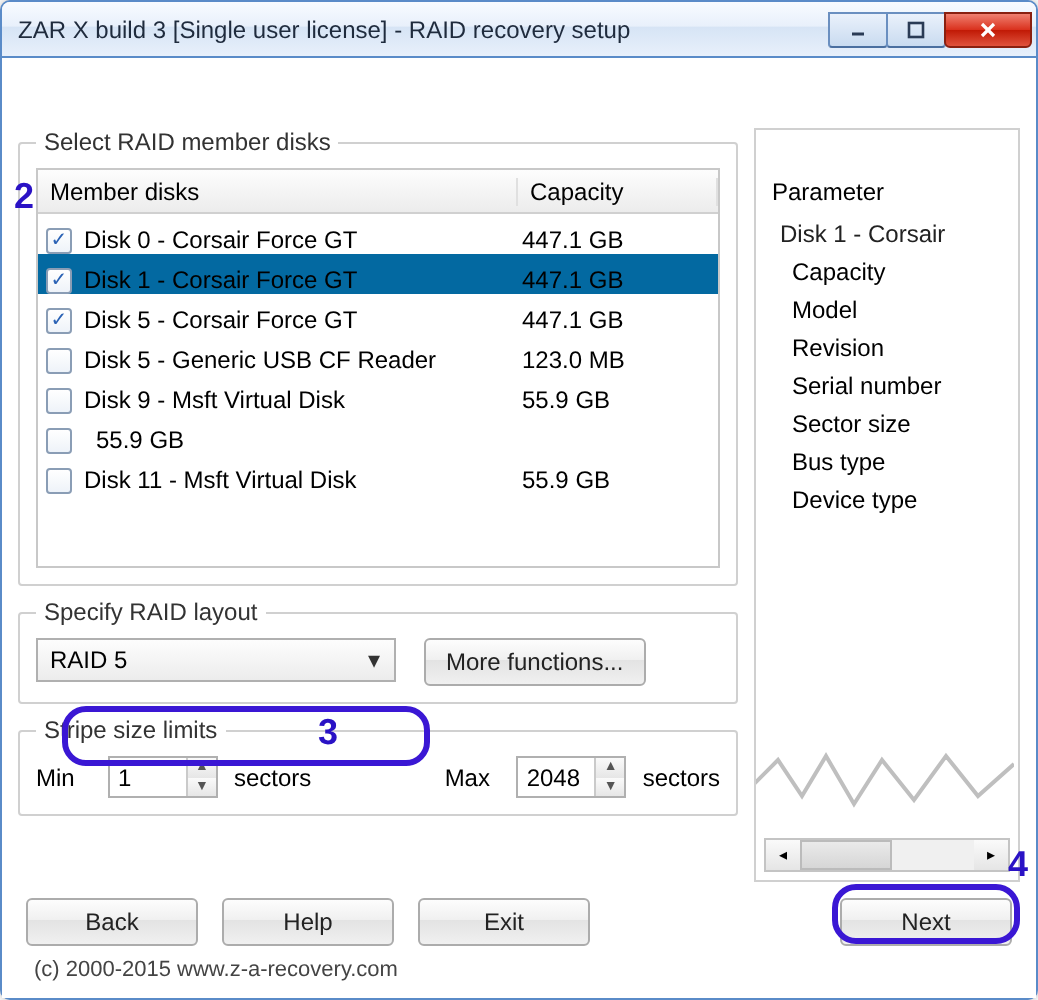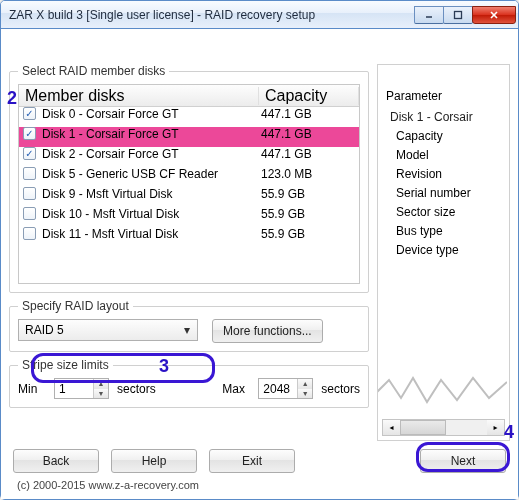--- a/index.html
+++ b/index.html
@@ -101,37 +101,37 @@
   .disklist {
     border:1px solid #c8c8c8;
     height: 200px;
     background:#fff;
     overflow:hidden;
   }
   .disklist .hdr {
     display:flex;
     background: linear-gradient(to bottom,#fdfdfd,#ececec);
     border-bottom:1px solid #d0d0d0;
-    font-size:16px;
+    font-size:12px;
     height:22px;
     align-items:center;
   }
   .disklist .hdr .col {
     padding:0 6px;
     border-right:1px solid #e0e0e0;
   }
   .col.name { flex:1; }
   .col.cap { width:100px; }
   .row {
     display:flex;
-    align-items:flex-start;
+    align-items:flex-end;
     height:20px;
     padding:0 4px;
   }
-  .row.sel { background:#ec4899; }
+  .row.sel { background:#0369a1; }
   .row .cb {
     width:13px; height:13px;
     border:1px solid #8a9db5;
     border-radius:2px;
     margin-right:6px;
     display:flex; align-items:center; justify-content:center;
     background:linear-gradient(to bottom,#fff,#eef3f9);
     font-size:10px; color:#2a62b5;
   }
   .row .cb.checked::after { content:"✓"; line-height:1; }
@@ -251,36 +251,35 @@
                   <span class="nm">Disk 0 - Corsair Force GT</span>
                   <span class="cap">447.1 GB</span>
                 </div>
                 <div class="row sel">
                   <span class="cb checked"></span>
                   <span class="nm">Disk 1 - Corsair Force GT</span>
                   <span class="cap">447.1 GB</span>
                 </div>
                 <div class="row">
                   <span class="cb checked"></span>
-                  <span class="nm">Disk 2 - Corsair Force GT</span>
+                  <span class="nm">Disk 5 - Corsair Force GT</span>
                   <span class="cap">447.1 GB</span>
                 </div>
                 <div class="row">
                   <span class="cb"></span>
                   <span class="nm">Disk 5 - Generic USB CF Reader</span>
                   <span class="cap">123.0 MB</span>
                 </div>
                 <div class="row">
                   <span class="cb"></span>
                   <span class="nm">Disk 9 - Msft Virtual Disk</span>
                   <span class="cap">55.9 GB</span>
                 </div>
                 <div class="row">
                   <span class="cb"></span>
-                  <span class="nm">Disk 10 - Msft Virtual Disk</span>
                   <span class="cap">55.9 GB</span>
                 </div>
                 <div class="row">
                   <span class="cb"></span>
                   <span class="nm">Disk 11 - Msft Virtual Disk</span>
                   <span class="cap">55.9 GB</span>
                 </div>
               </div>
           </div>
         </fieldset>

